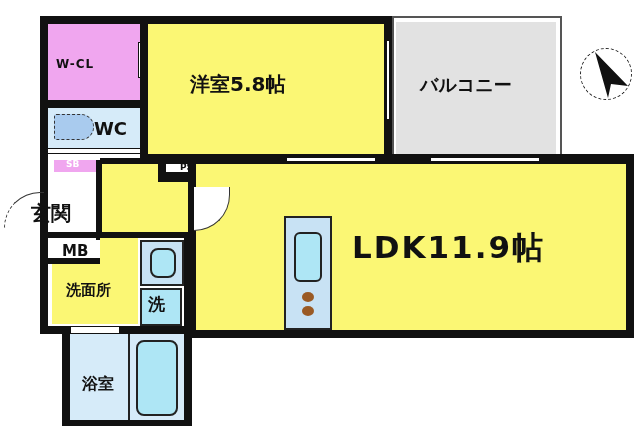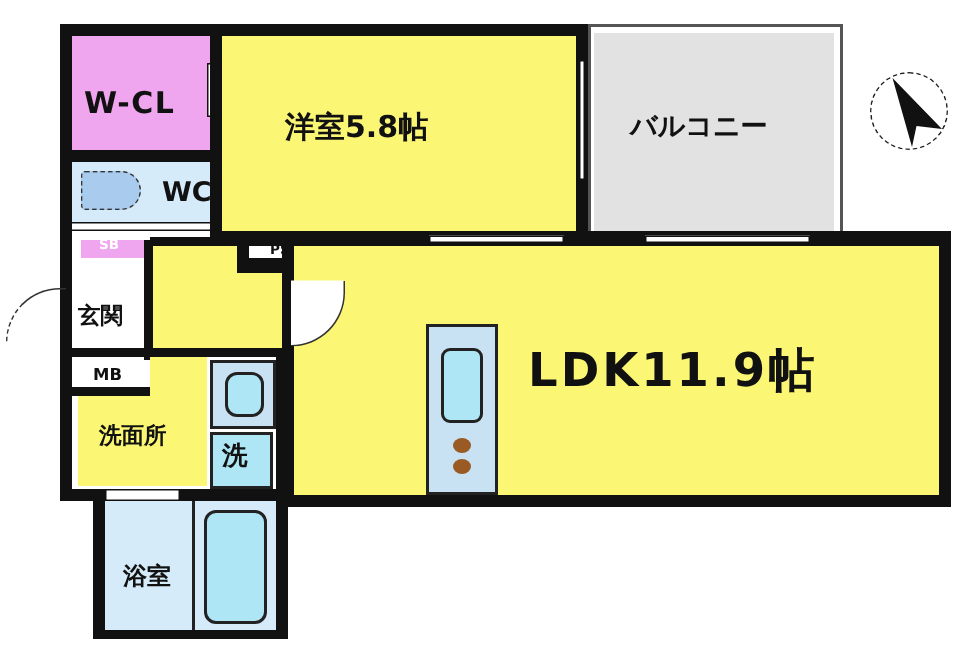--- a/index.html
+++ b/index.html
@@ -16,49 +16,49 @@
   .cab { background: #c8e2f4; border: 2px solid #222; }
   .basin { background: #aee6f5; border: 2px solid #222; border-radius: 6px; }
 </style>
 </head>
 <body>
 
 <div class="abs wall" style="left:40px;top:16px;width:8px;height:318px;"></div>
 <div class="abs wall" style="left:40px;top:16px;width:352px;height:8px;"></div>
 
 <div class="abs room-pink" style="left:48px;top:24px;width:92px;height:76px;"></div>
-<div class="label" style="left:56px;top:58px;font-size:20px;letter-spacing:1px;">W-CL</div>
+<div class="label" style="left:56px;top:58px;font-size:12px;letter-spacing:1px;">W-CL</div>
 <div class="abs wall" style="left:40px;top:100px;width:108px;height:8px;"></div>
 <div class="abs" style="left:138px;top:42px;width:4px;height:36px;background:#fff;border:1px solid #111;"></div>
 
 <div class="abs room-blue" style="left:48px;top:108px;width:92px;height:40px;"></div>
 <div class="abs" style="left:54px;top:114px;width:40px;height:26px;background:#a9cbee;border:1px dashed #333;border-radius:3px 14px 14px 3px;"></div>
-<div class="label" style="left:94px;top:120px;font-size:18px;padding-left:14px;">WC</div>
+<div class="label" style="left:94px;top:120px;font-size:18px;">WC</div>
 <div class="abs" style="left:48px;top:148px;width:92px;height:6px;background:#fff;border-top:1px solid #111;border-bottom:1px solid #111;"></div>
 
 <div class="abs wall" style="left:140px;top:16px;width:8px;height:144px;"></div>
 
 <div class="abs" style="left:54px;top:160px;width:44px;height:12px;background:#f0a6ef;"></div>
 <div class="label" style="left:66px;top:160px;font-size:9px;color:#fff;">SB</div>
 
 <div class="abs" style="left:48px;top:172px;width:52px;height:60px;background:#fff;"></div>
-<div class="label" style="left:52px;top:203px;font-size:15px;">玄関</div>
+<div class="label" style="left:31px;top:203px;font-size:20px;">玄関</div>
 <div class="abs" style="left:4px;top:192px;width:40px;height:36px;border-top:1px solid #333;border-left:1px dashed #333;border-radius:40px 0 0 0;"></div>
 <div class="abs wall" style="left:96px;top:160px;width:6px;height:80px;"></div>
 
 <div class="abs room-yellow" style="left:102px;top:162px;width:86px;height:70px;"></div>
 <div class="abs wall" style="left:100px;top:158px;width:60px;height:6px;"></div>
 
 <div class="abs wall" style="left:158px;top:158px;width:56px;height:24px;"></div>
 <div class="abs" style="left:166px;top:164px;width:42px;height:8px;background:#fff;"></div>
 <div class="label" style="left:180px;top:163px;font-size:9px;">PS</div>
 
 <div class="abs wall" style="left:40px;top:232px;width:150px;height:6px;"></div>
 <div class="abs" style="left:54px;top:240px;width:36px;height:18px;background:#fff;"></div>
-<div class="label" style="left:62px;top:244px;font-size:11px;">MB</div>
+<div class="label" style="left:62px;top:244px;font-size:15px;">MB</div>
 <div class="abs wall" style="left:48px;top:258px;width:52px;height:6px;"></div>
 
 <div class="abs room-yellow" style="left:52px;top:264px;width:86px;height:60px;"></div>
 <div class="abs room-yellow" style="left:100px;top:238px;width:38px;height:30px;"></div>
 <div class="label" style="left:66px;top:283px;font-size:15px;">洗面所</div>
 
 <div class="abs cab" style="left:140px;top:240px;width:44px;height:46px;"></div>
 <div class="abs basin" style="left:150px;top:248px;width:26px;height:30px;border-radius:8px;"></div>
 <div class="abs cab" style="left:140px;top:288px;width:42px;height:38px;background:#aee6f5;"></div>
 <div class="label" style="left:148px;top:296px;font-size:17px;">洗</div>

